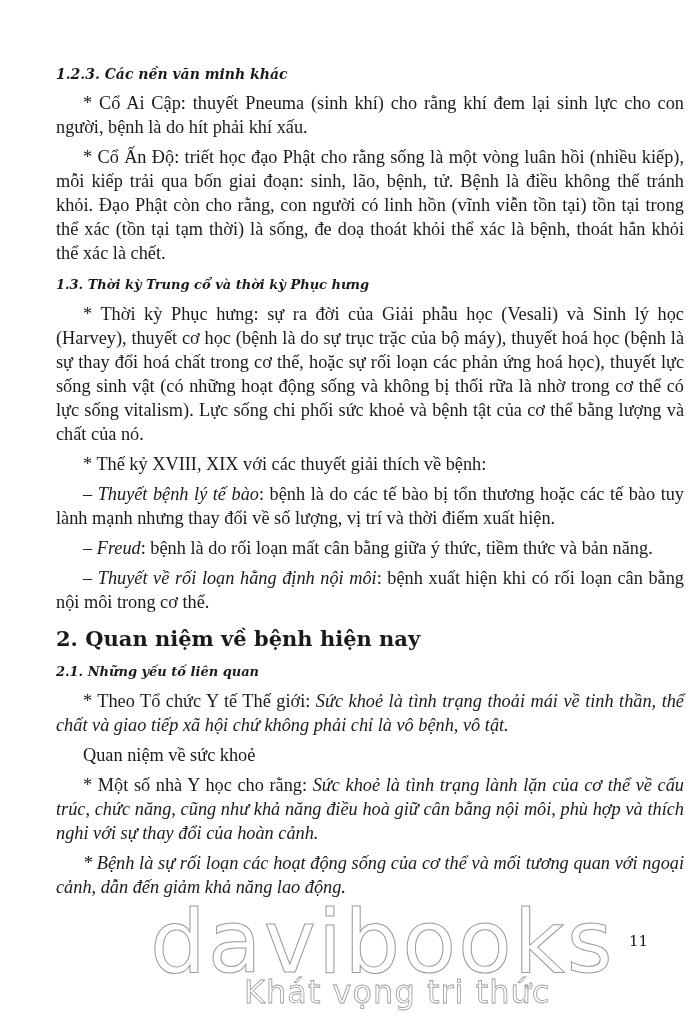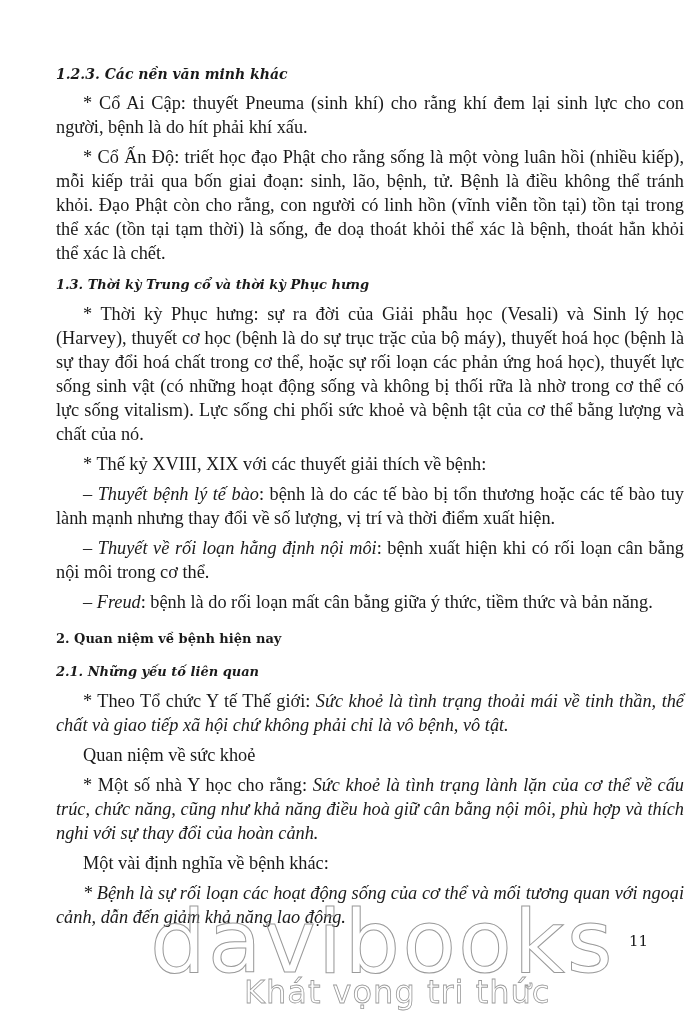--- a/index.html
+++ b/index.html
@@ -2,21 +2,21 @@
 <html><head>
 <meta charset="utf-8">
 <style>
   html, body { margin: 0; padding: 0; }
   body {
     width: 700px; height: 1019px; background: #ffffff; position: relative; overflow: hidden;
     font-family: "DejaVu Serif", "Liberation Serif", serif; color: #1a1a1a;
   }
   .page { position: absolute; left: 56px; top: 62px; width: 628px; font-family: "Liberation Serif", serif; font-size: 18.3px; line-height: 24px; }
   .h3 { font-family: "DejaVu Serif", serif; font-weight: bold; font-size: 14px; line-height: 24px; margin: 0 0 5px 0; font-style: italic; }
-  .h2 { font-family: "DejaVu Serif", serif; font-weight: bold; font-size: 13px; line-height: 26px; margin: 12px 0 8px 0; }
+  .h2 { font-family: "DejaVu Serif", serif; font-weight: bold; font-size: 21px; line-height: 26px; margin: 12px 0 8px 0; }
   .h3i { font-family: "DejaVu Serif", serif; font-weight: bold; font-style: italic; font-size: 13px; line-height: 24px; margin: 8px 0 5px 0; }
   p { margin: 0 0 6px 0; text-align: justify; text-indent: 27px; }
   em, .it { font-style: italic; }
   .pagenum { position: absolute; left: 629px; top: 932px; font-family: "DejaVu Serif", serif; font-size: 15px; color: #1a1a1a; }
   .wm1 { position: absolute; left: 150px; top: 898px; font-family: "DejaVu Sans", sans-serif; font-size: 88px; line-height: 88px;
          color: transparent; -webkit-text-stroke: 1px #9a9a9a; letter-spacing: 2px; font-weight: normal; }
   .wm2 { position: absolute; left: 244px; top: 975px; font-family: "DejaVu Sans", sans-serif; font-size: 32px; line-height: 34px;
          color: transparent; -webkit-text-stroke: 0.8px #9a9a9a; letter-spacing: 1px; }
 </style>
 </head>
@@ -24,28 +24,27 @@
 
 <div class="page">
   <div class="h3">1.2.3. Các nền văn minh khác</div>
   <p>* Cổ Ai Cập: thuyết Pneuma (sinh khí) cho rằng khí đem lại sinh lực cho con người, bệnh là do hít phải khí xấu.</p>
   <p>* Cổ Ấn Độ: triết học đạo Phật cho rằng sống là một vòng luân hồi (nhiều kiếp), mỗi kiếp trải qua bốn giai đoạn: sinh, lão, bệnh, tử. Bệnh là điều không thể tránh khỏi. Đạo Phật còn cho rằng, con người có linh hồn (vĩnh viễn tồn tại) tồn tại trong thể xác (tồn tại tạm thời) là sống, đe doạ thoát khỏi thể xác là bệnh, thoát hẳn khỏi thể xác là chết.</p>
 
   <div class="h3i">1.3. Thời kỳ Trung cổ và thời kỳ Phục hưng</div>
   <p>* Thời kỳ Phục hưng: sự ra đời của Giải phẫu học (Vesali) và Sinh lý học (Harvey), thuyết cơ học (bệnh là do sự trục trặc của bộ máy), thuyết hoá học (bệnh là sự thay đổi hoá chất trong cơ thể, hoặc sự rối loạn các phản ứng hoá học), thuyết lực sống sinh vật (có những hoạt động sống và không bị thối rữa là nhờ trong cơ thể có lực sống vitalism). Lực sống chi phối sức khoẻ và bệnh tật của cơ thể bằng lượng và chất của nó.</p>
   <p>* Thế kỷ XVIII, XIX với các thuyết giải thích về bệnh:</p>
   <p><span class="it">– Thuyết bệnh lý tế bào</span><span>: bệnh là do các tế bào bị tổn thương hoặc các tế bào tuy lành mạnh nhưng thay đổi về số lượng, vị trí và thời điểm xuất hiện.</span></p>
+  <p><span class="it">– Freud</span><span>: bệnh là do rối loạn mất cân bằng giữa ý thức, tiềm thức và bản năng.</span></p>
   <p><span class="it">– Thuyết về rối loạn hằng định nội môi</span><span>: bệnh xuất hiện khi có rối loạn cân bằng nội môi trong cơ thể.</span></p>
-  <p><span class="it">– Freud</span><span>: bệnh là do rối loạn mất cân bằng giữa ý thức, tiềm thức và bản năng.</span></p>
 
   <div class="h2">2. Quan niệm về bệnh hiện nay</div>
 
   <div class="h3i">2.1. Những yếu tố liên quan</div>
   <p><span>* Theo Tổ chức Y tế Thế giới: </span><span class="it">Sức khoẻ là tình trạng thoải mái về tinh thần, thể chất và giao tiếp xã hội chứ không phải chỉ là vô bệnh, vô tật.</span></p>
   <p>Quan niệm về sức khoẻ</p>
   <p><span>* Một số nhà Y học cho rằng: </span><span class="it">Sức khoẻ là tình trạng lành lặn của cơ thể về cấu trúc, chức năng, cũng như khả năng điều hoà giữ cân bằng nội môi, phù hợp và thích nghi với sự thay đổi của hoàn cảnh.</span></p>
-  <p>Một vài định nghĩa về bệnh khác:</p>
   <p class="it">* Bệnh là sự rối loạn các hoạt động sống của cơ thể và mối tương quan với ngoại cảnh, dẫn đến giảm khả năng lao động.</p>
 </div>
 
 <div class="pagenum">11</div>
 <div class="wm1">davibooks</div>
 <div class="wm2">Khát vọng tri thức</div>
 
 </body></html>

